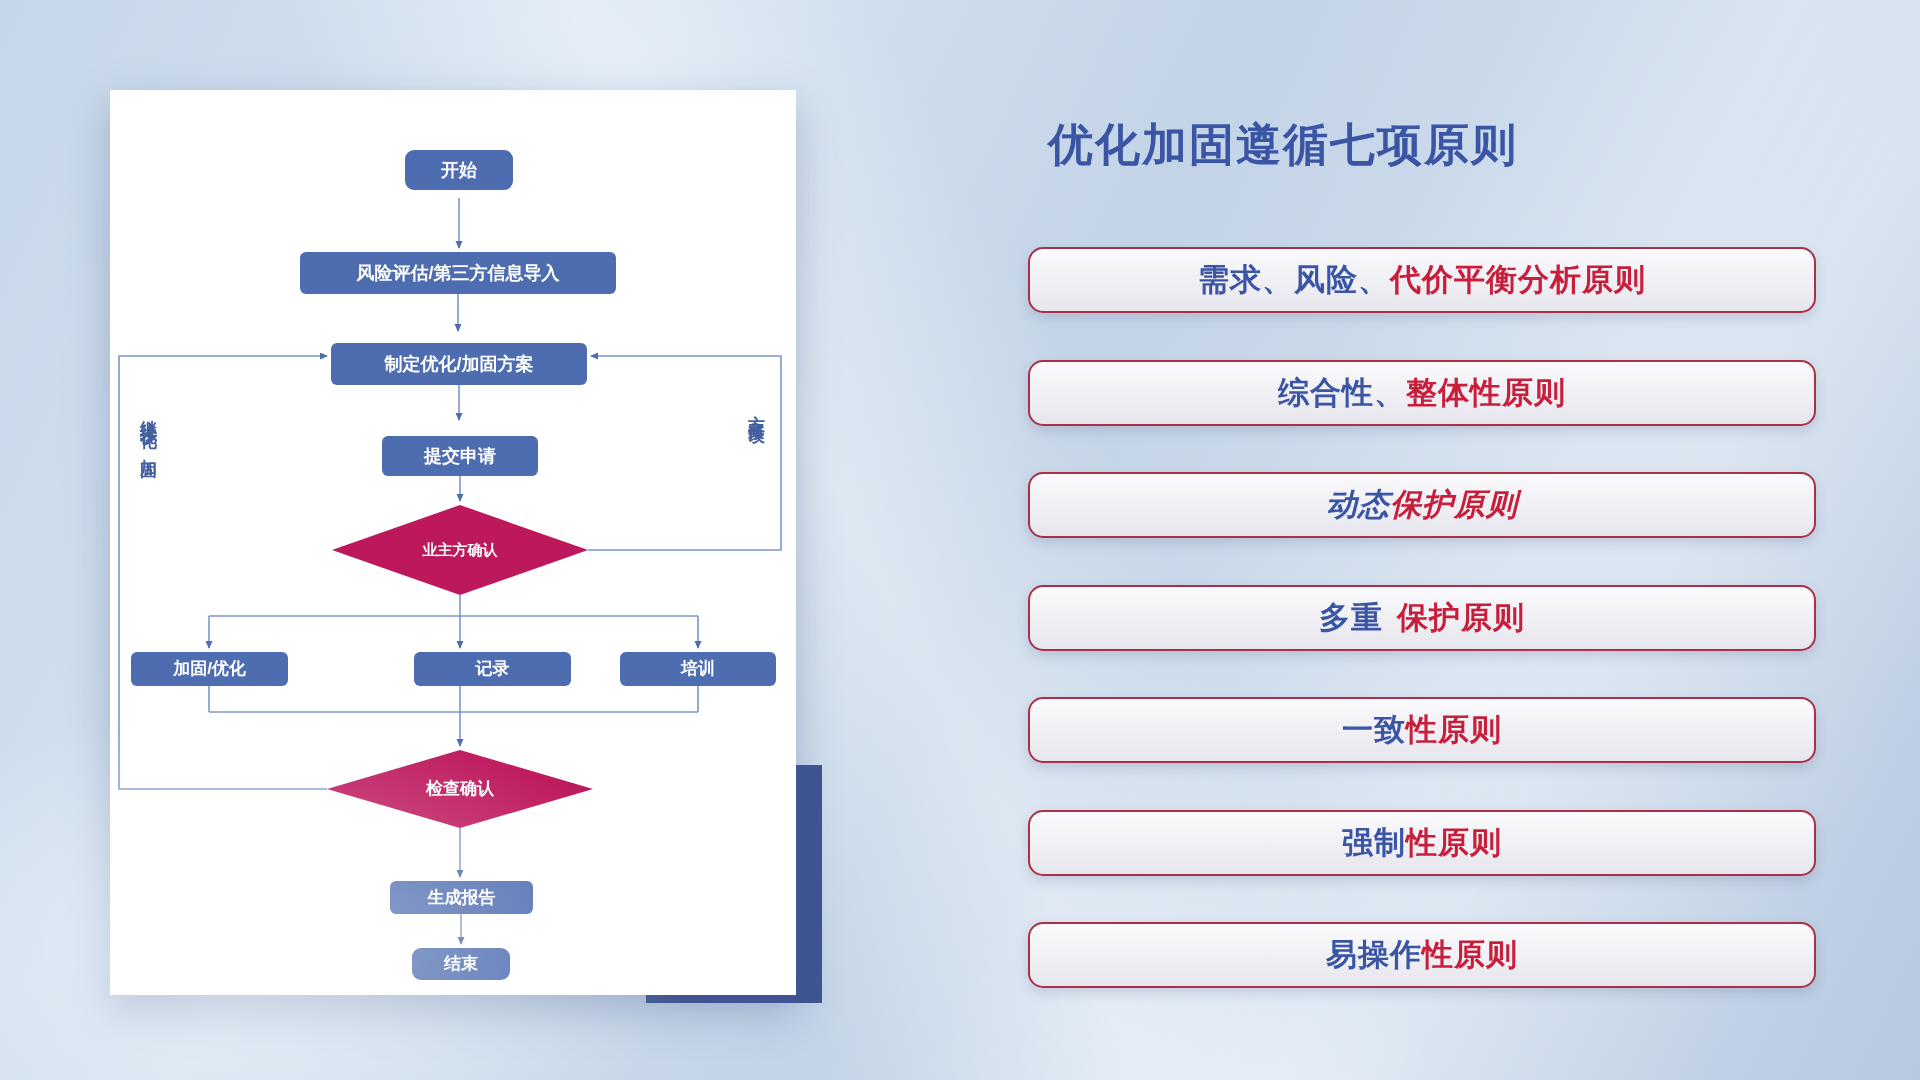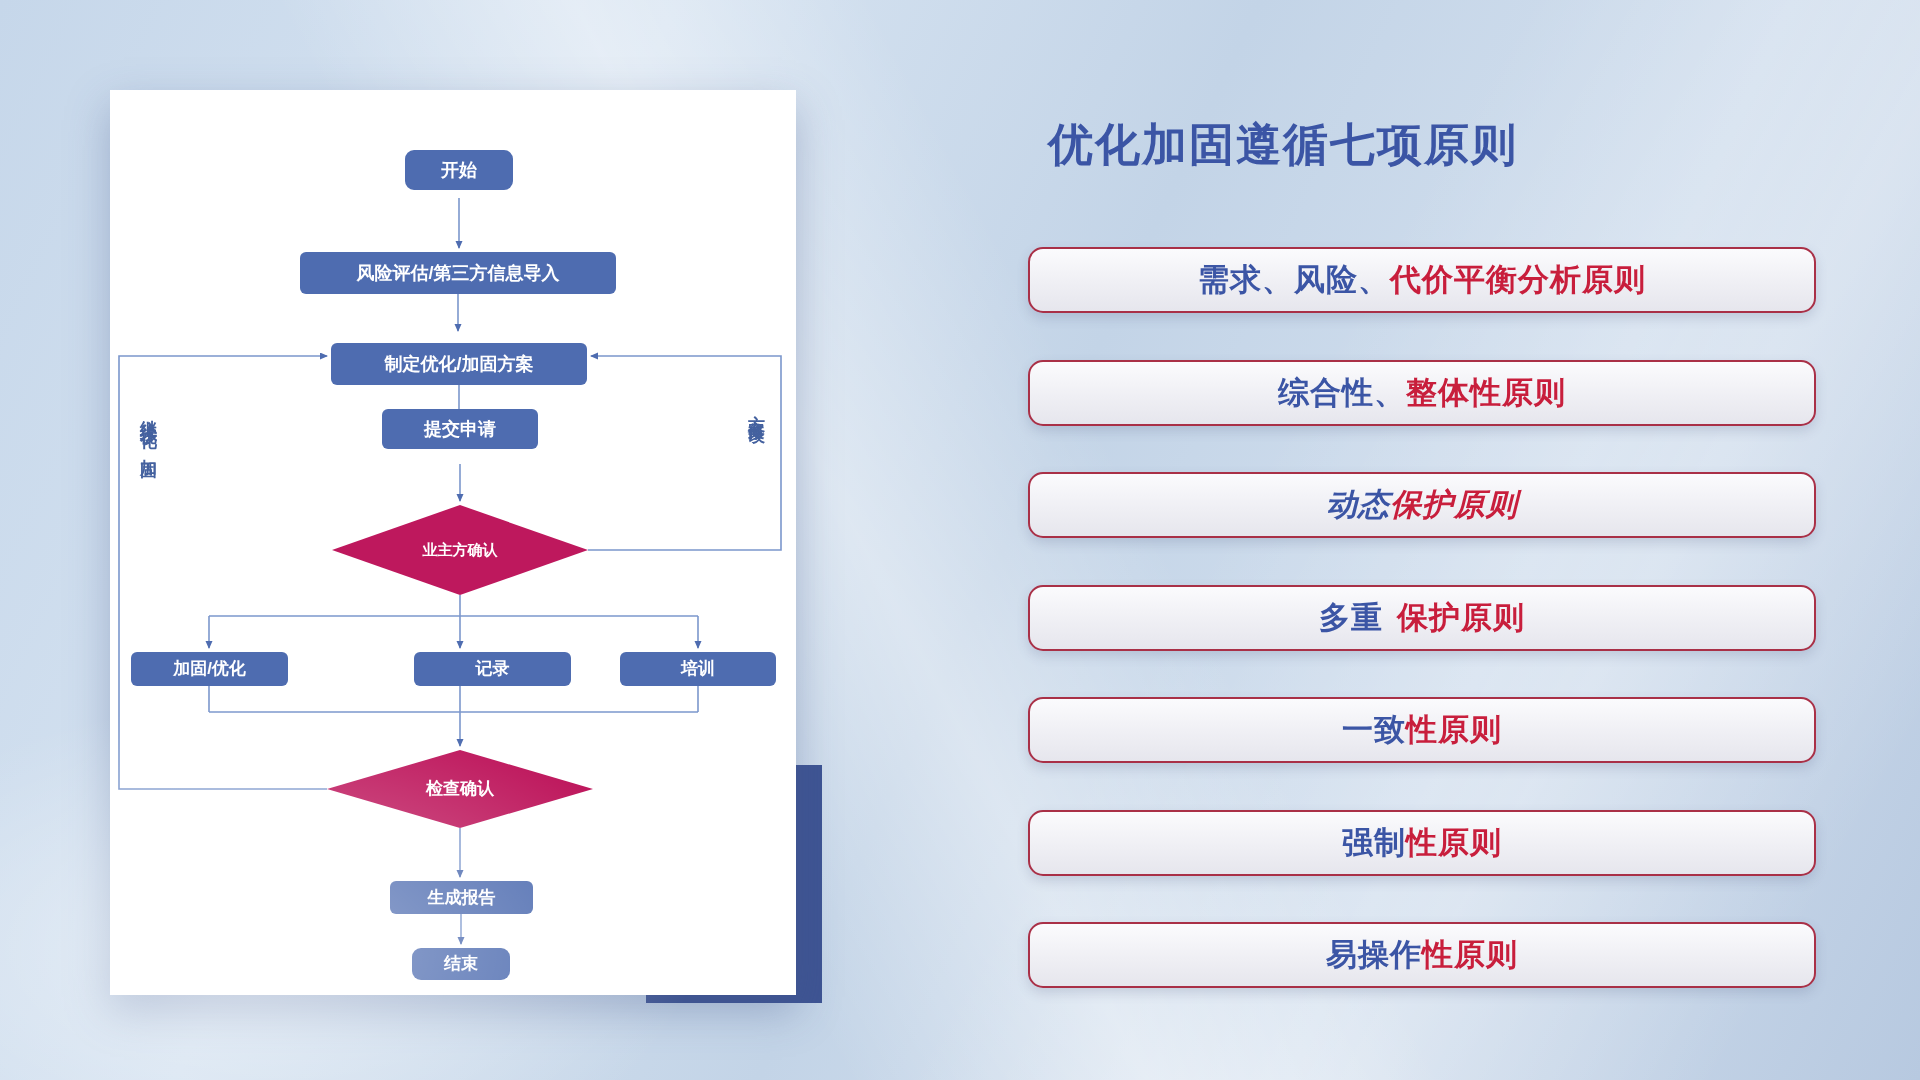--- a/index.html
+++ b/index.html
@@ -21,21 +21,21 @@
   .card svg.connectors{position:absolute;left:0;top:0;width:686px;height:905px;}
 
   .fnode{position:absolute;display:flex;align-items:center;justify-content:center;
     background:#4e6cb0;color:#ffffff;font-weight:600;text-align:center;line-height:1.15;}
   .rect{border-radius:6px;}
   .r-more{border-radius:9px;}
   .diamond{background:#be185d;clip-path:polygon(50% 0,100% 50%,50% 100%,0 50%);}
   .n-start{left:295px;top:60px;width:108px;height:40px;font-size:18px;}
   .n-risk{left:190px;top:162px;width:316px;height:42px;font-size:18px;}
   .n-plan{left:221px;top:245px;width:256px;height:42px;font-size:18px;margin-top:8px;}
-  .n-submit{left:272px;top:319px;width:156px;height:40px;font-size:18px;}
+  .n-submit{left:272px;top:346px;width:156px;height:40px;font-size:18px;}
   .d-owner{left:222px;top:415px;width:256px;height:90px;font-size:15px;}
   .n-reinforce{left:21px;top:562px;width:157px;height:34px;font-size:17px;}
   .n-record{left:272px;top:562px;width:157px;height:34px;font-size:17px;margin-left:32px;}
   .n-train{left:510px;top:562px;width:156px;height:34px;font-size:17px;}
   .d-check{left:217px;top:660px;width:266px;height:78px;font-size:17px;}
   .n-report{left:280px;top:791px;width:143px;height:33px;font-size:17px;}
   .n-end{left:302px;top:858px;width:98px;height:32px;font-size:17px;}
 
   .vlabel{position:absolute;writing-mode:vertical-rl;text-orientation:upright;
     color:#44619f;font-weight:700;font-size:17px;letter-spacing:4px;line-height:1;}

